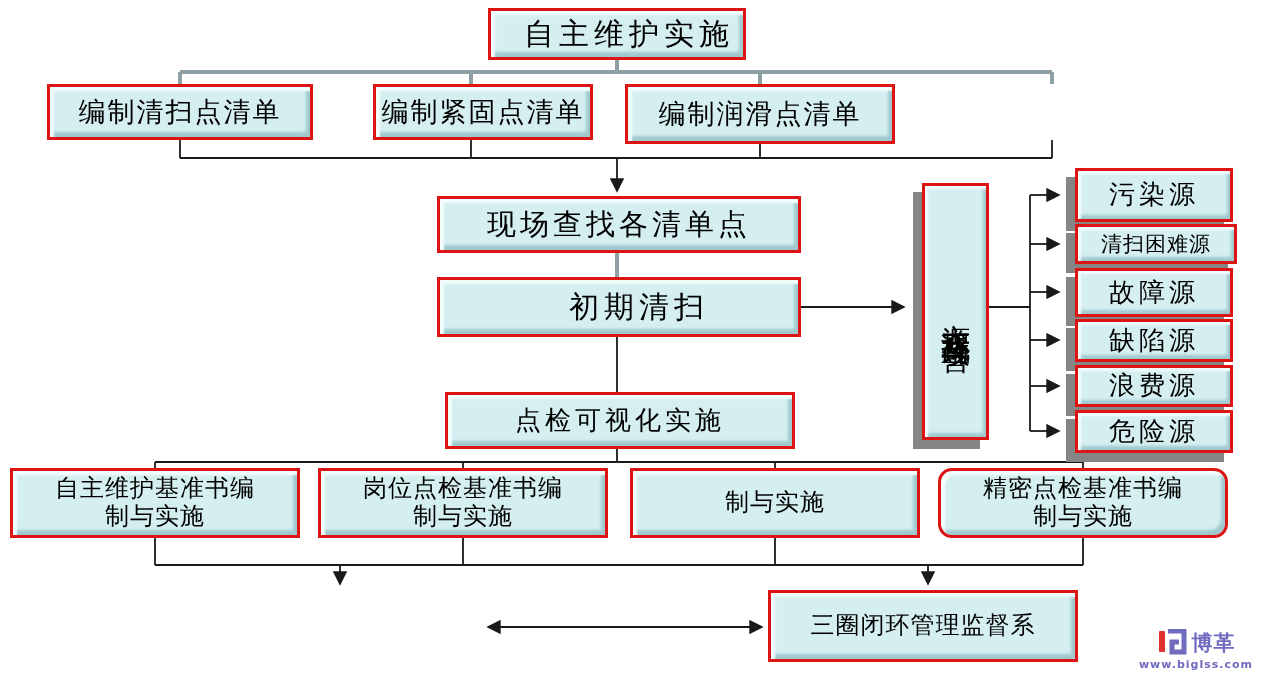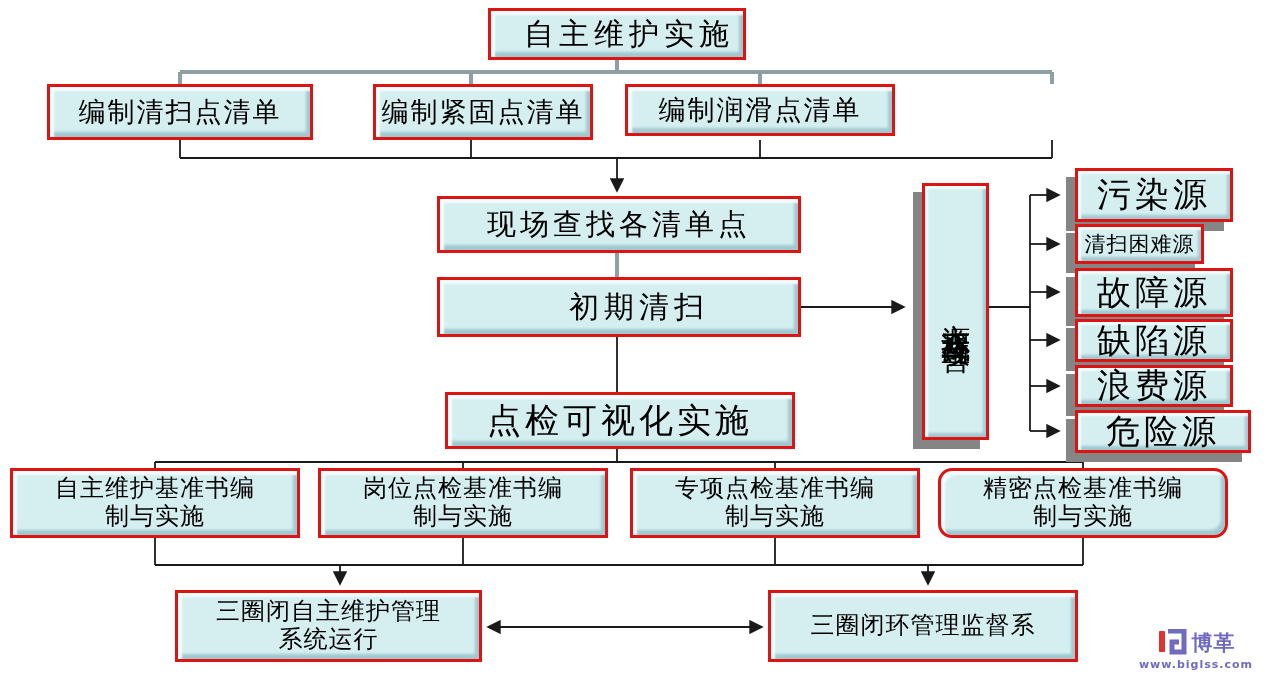--- a/index.html
+++ b/index.html
@@ -18,21 +18,21 @@
     box-shadow: -9px 9px 0 0 #858585, inset 3px 3px 2px #f3fcfd, inset -3px -4px 3px #9fc9cf;
   }
   .box .txt{display:block;white-space:nowrap;}
   .two-line{flex-direction:column;}
   .vertical-label{
     writing-mode:vertical-rl;text-orientation:upright;letter-spacing:3px;
   }
   .f30{font-size:30px;letter-spacing:5px;}
   .f27{font-size:27px;letter-spacing:2px;}
   .f29{font-size:29px;letter-spacing:4px;}
-  .f26{font-size:34px;letter-spacing:4px;}
+  .f26{font-size:26px;letter-spacing:4px;}
   .f24{font-size:24px;letter-spacing:1px;}
   .f21{font-size:21px;letter-spacing:1px;}
   .logo{
     position:absolute;right:14px;bottom:8px;width:120px;text-align:center;
     font-family:"DejaVu Sans", sans-serif;
   }
   .logo-row{display:flex;align-items:center;justify-content:center;gap:5px;}
   .logo-brand{color:#6f6bbf;font-size:21px;font-weight:bold;letter-spacing:1px;}
   .logo-site{color:#6f6bbf;font-size:11px;font-weight:bold;margin-top:1px;letter-spacing:1px;}
 </style>
@@ -103,77 +103,72 @@
   <div class="box f30" style="left:488px;top:8px;width:258px;height:52px;padding-left:24px;">
     <span class="txt">自主维护实施</span>
   </div>
 
   <div class="box f27" style="left:47px;top:84px;width:266px;height:56px;">
     <span class="txt">编制清扫点清单</span>
   </div>
   <div class="box f27" style="left:337px;top:84px;width:220px;height:56px;margin-left:36px;">
     <span class="txt">编制紧固点清单</span>
   </div>
-  <div class="box f27" style="left:625px;top:84px;width:270px;height:52px;">
+  <div class="box f27" style="left:625px;top:84px;width:270px;height:60px;">
     <span class="txt">编制润滑点清单</span>
   </div>
 
   <div class="box f29" style="left:437px;top:196px;width:364px;height:57px;">
     <span class="txt">现场查找各清单点</span>
   </div>
   <div class="box f30" style="left:437px;top:277px;width:364px;height:60px;padding-left:40px;">
     <span class="txt">初期清扫</span>
   </div>
   <div class="box f26" style="left:445px;top:392px;width:350px;height:57px;">
     <span class="txt">点检可视化实施</span>
   </div>
 
   <div class="box shadowed f29" style="left:922px;top:183px;width:67px;height:257px;">
     <span class="txt vertical-label">六源查找与改善</span>
   </div>
   <div class="box shadowed f26" style="left:1075px;top:168px;width:158px;height:54px;">
     <span class="txt">污染源</span>
   </div>
-  <div class="box shadowed f21" style="left:1075px;top:224px;width:129px;height:40px;text-align:center;">
+  <div class="box shadowed f21" style="left:1075px;top:224px;width:162px;height:40px;text-align:center;">
     <span class="txt">清扫困难源</span>
   </div>
   <div class="box shadowed f26" style="left:1075px;top:268px;width:158px;height:49px;">
     <span class="txt">故障源</span>
   </div>
   <div class="box shadowed f26" style="left:1075px;top:319px;width:158px;height:43px;">
     <span class="txt">缺陷源</span>
   </div>
   <div class="box shadowed f26" style="left:1075px;top:365px;width:158px;height:42px;">
     <span class="txt">浪费源</span>
   </div>
-  <div class="box shadowed f26" style="left:1075px;top:410px;width:176px;height:43px;">
+  <div class="box shadowed f26" style="left:1075px;top:410px;width:158px;height:43px;">
     <span class="txt">危险源</span>
   </div>
 
   <div class="box two-line f24" style="left:10px;top:468px;width:290px;height:70px;">
     <span class="txt">自主维护基准书编</span>
     <span class="txt">制与实施</span>
   </div>
   <div class="box two-line f24" style="left:318px;top:468px;width:290px;height:70px;">
     <span class="txt">岗位点检基准书编</span>
     <span class="txt">制与实施</span>
   </div>
   <div class="box two-line f24" style="left:630px;top:468px;width:290px;height:70px;">
-    <span class="txt">专项点检基准书编</span>
     <span class="txt">制与实施</span>
   </div>
   <div class="box two-line f24" style="left:938px;top:468px;width:290px;height:70px;border-radius:14px;">
     <span class="txt">精密点检基准书编</span>
     <span class="txt">制与实施</span>
   </div>
 
-  <div class="box two-line f24" style="left:175px;top:590px;width:307px;height:72px;">
-    <span class="txt">三圈闭自主维护管理</span>
-    <span class="txt">系统运行</span>
-  </div>
   <div class="box two-line f24" style="left:768px;top:590px;width:310px;height:72px;">
     <span class="txt">三圈闭环管理监督系</span>
   </div>
 
   <div class="logo">
     <div class="logo-row">
       <svg width="30" height="28" viewBox="0 0 30 28">
         <rect x="2" y="2" width="6" height="21" rx="1" fill="#e03030"></rect>
         <path d="M11,2 H27 V23 H15 V13 H22" fill="none" stroke="#6f6bbf" stroke-width="5"></path>
       </svg>

